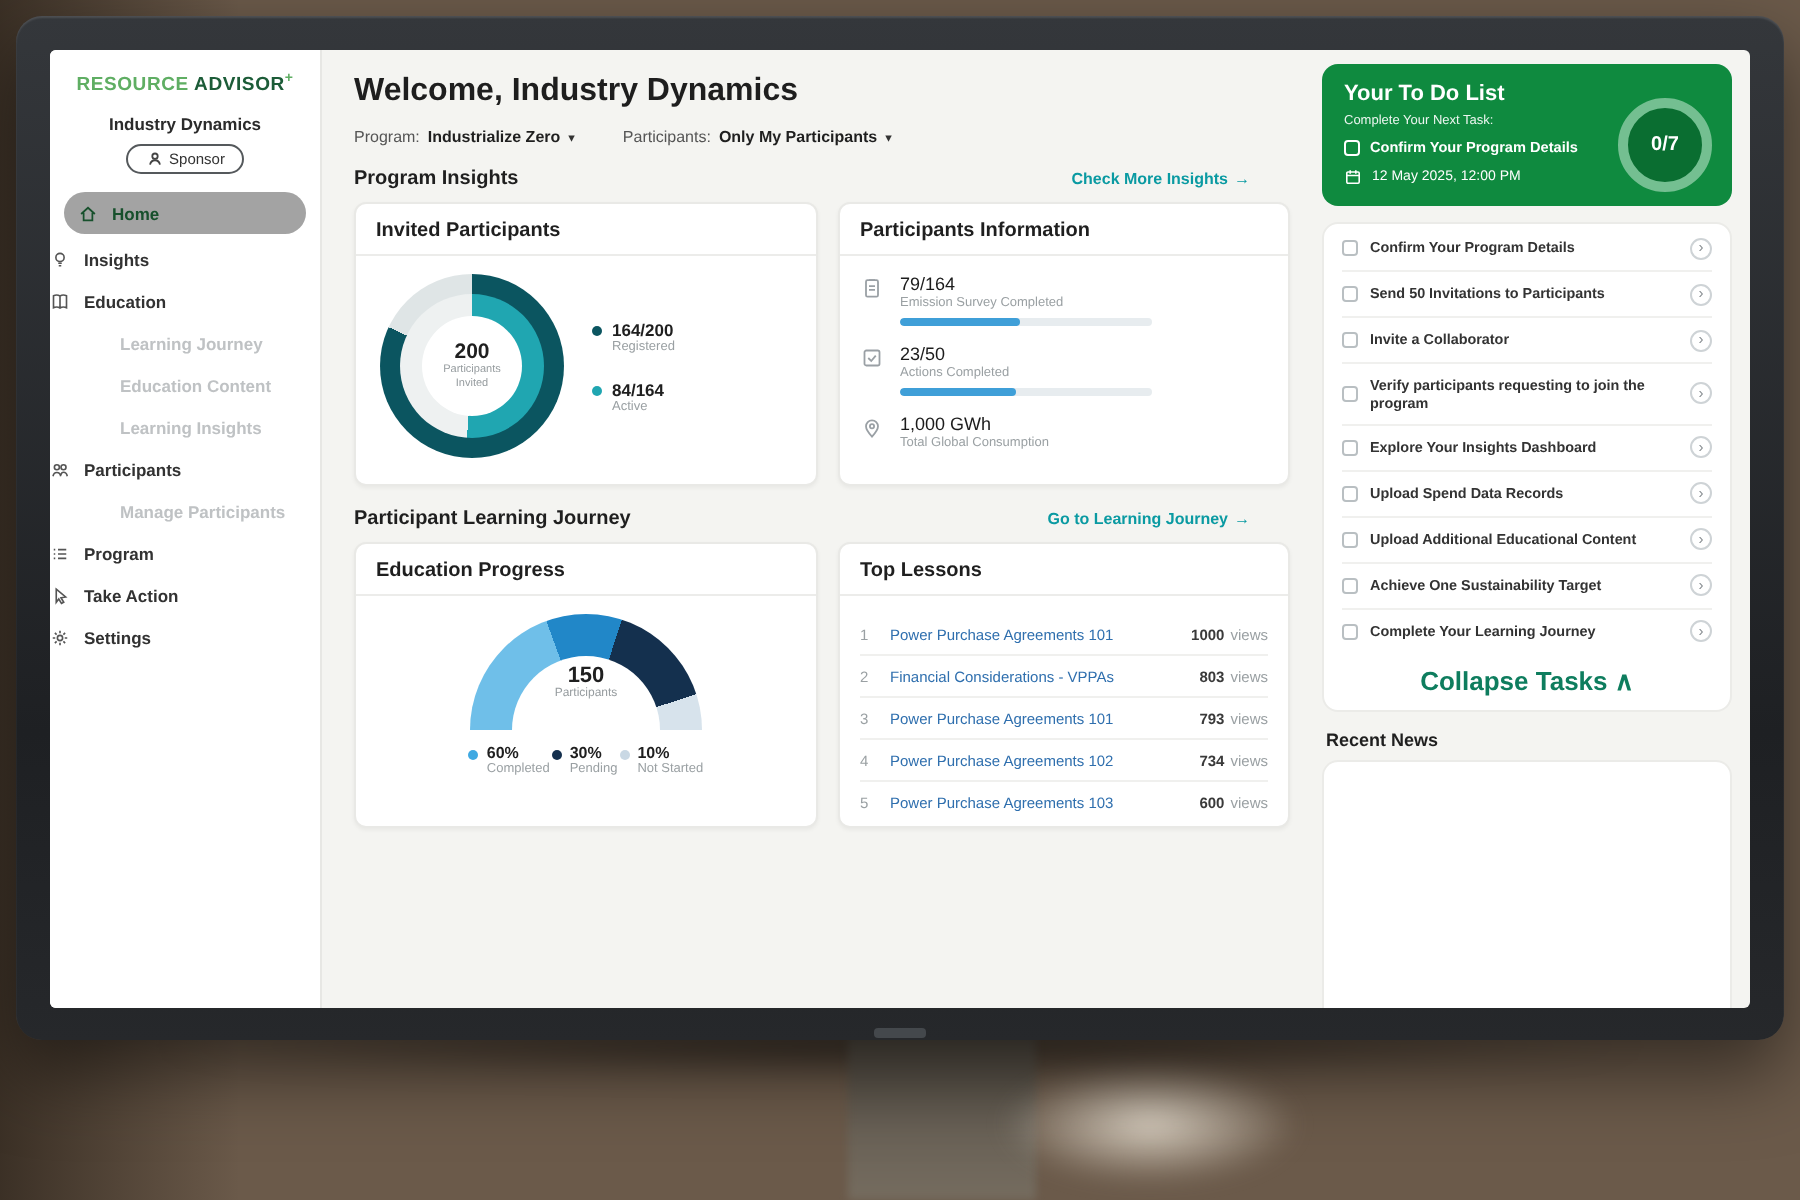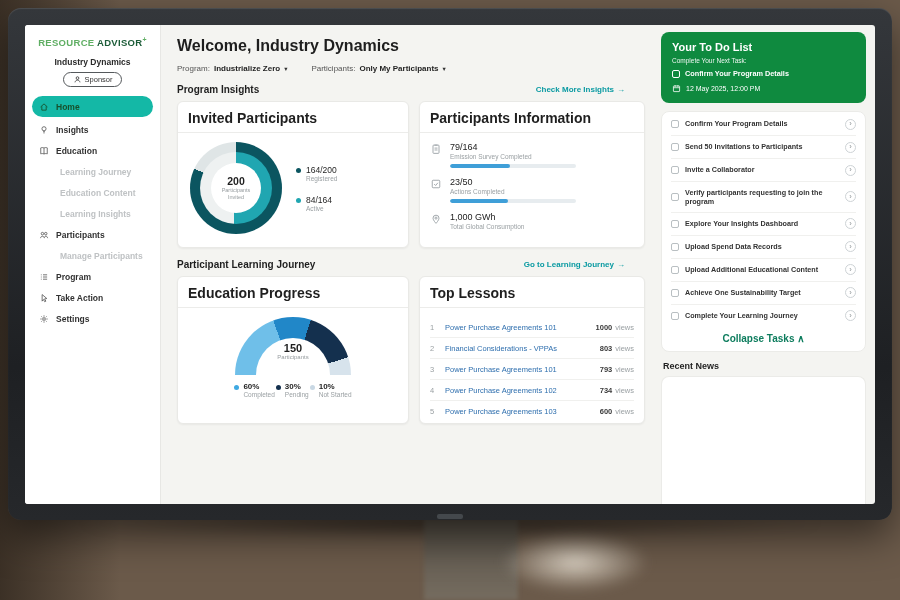--- a/index.html
+++ b/index.html
@@ -30,57 +30,57 @@
   .screen{position:absolute;left:17px;top:17px;right:17px;bottom:16px;background:#f4f4f1;border-radius:3px;overflow:hidden;display:flex}
 
   
   .sidebar{width:136px;flex-shrink:0;background:#fff;border-right:1px solid #e7e7e4;padding-top:11px}
   .logo{text-align:center;font-size:9.5px;font-weight:bold;letter-spacing:.3px}
   .logo .p1{color:#5fae63}.logo .p2{color:#1c5c38}.logo sup{color:#5fae63;font-size:7px}
   .org{text-align:center;font-size:8.5px;font-weight:bold;color:#2b2b2b;margin-top:9px}
   .sponsor{margin:5px auto 0;display:flex;width:fit-content;align-items:center;gap:3px;
     border:1px solid #55595c;border-radius:10px;padding:2px 9px;font-size:7.5px;color:#333}
   .nav{margin-top:9px}
-  .nav-item{display:flex;align-items:center;gap:7px;height:21px;padding-left:14px;font-size:8.5px;font-weight:600;color:#323232;cursor:pointer}
+  .nav-item{display:flex;align-items:center;gap:7px;height:21px;padding-left:0;font-size:8.5px;font-weight:600;color:#323232;cursor:pointer}
   .nav-item.sub{padding-left:35px;color:#bfc2c4;font-weight:700}
-  .nav-item.active{background:#14b8a6;border-radius:12px;margin:0 7px 2px;padding-left:7px;color:#17502c}
+  .nav-item.active{background:#a3a3a3;border-radius:12px;margin:0 7px 2px;padding-left:7px;color:#17502c}
   .nav-item svg{flex-shrink:0}
 
   
   .main{flex:1;min-width:0;padding:10px 12px 0 16px}
   .welcome{font-size:16px;font-weight:bold;color:#1e1e1e;margin:2px 0 9px}
   .filters{display:flex;gap:24px;align-items:center;font-size:8px;color:#555}
   .filter{display:flex;align-items:center;cursor:pointer}
   .filter b{color:#1f1f1f;margin-left:4px;font-size:8px}
   .chev{font-size:6.5px;color:#333;margin-left:4px}
   .sec-row{display:flex;justify-content:space-between;align-items:center;margin:11px 20px 6px 0}
   .sec-title{font-size:10px;font-weight:bold;color:#1f1f1f}
   .sec-link{font-size:8px;font-weight:bold;color:#0a9aa2;display:flex;align-items:center;gap:3px;cursor:pointer}
   .cards{display:flex;gap:10px;align-items:stretch}
   .card{background:#fff;border:1px solid #e9e9e6;border-radius:6px;box-shadow:0 1px 2px rgba(0,0,0,.05);padding:0 10px 8px}
-  .card-head{font-size:14px;font-weight:bold;color:#1f1f1f;padding:8px 0 6px 10px;margin:0 -10px 9px;border-bottom:1px solid #ececea}
+  .card-head{font-size:10px;font-weight:bold;color:#1f1f1f;padding:8px 0 6px 10px;margin:0 -10px 9px;border-bottom:1px solid #ececea}
   .card-invited{width:232px;flex-shrink:0}
   .card-info{flex:1;min-width:0}
   .card-edu{width:232px;flex-shrink:0}
   .card-lessons{flex:1;min-width:0;padding-bottom:2px}
 
   
   .donut-wrap{display:flex;align-items:center}
   .donut{position:relative;width:92px;height:92px;border-radius:50%;margin-left:2px;
     background:conic-gradient(#0b5560 0 295deg,#dfe5e6 295deg 360deg)}
   .donut .ring2{position:absolute;inset:10px;border-radius:50%;
     background:conic-gradient(#20a6b1 0 184deg,#eef1f1 184deg 360deg)}
   .donut .hole{position:absolute;inset:21px;border-radius:50%;background:#fff}
   .donut .ctext{position:absolute;inset:0;display:flex;flex-direction:column;align-items:center;justify-content:center;text-align:center}
   .donut .cv{font-size:10.5px;font-weight:bold;color:#1f1f1f}
   .donut .cl{font-size:5.5px;color:#969c9f;width:42px;line-height:1.25}
   .dlegend{margin-left:14px;display:flex;flex-direction:column;gap:13px}
   .dleg-item{display:flex;gap:5px}
   .dot{width:5px;height:5px;border-radius:50%;margin-top:3px;flex-shrink:0}
-  .dleg-v{font-size:8.5px;font-weight:normal;color:#1f1f1f}
+  .dleg-v{font-size:8.5px;font-weight:bold;color:#1f1f1f}
   .dleg-l{font-size:6.5px;color:#9aa0a3}
 
   
   .stat{display:flex;gap:8px;margin-bottom:9px}
   .stat svg{flex-shrink:0;margin-top:1px}
   .stat-v{font-size:9px;font-weight:normal;color:#1c1c1c}
   .stat-l{font-size:6.5px;color:#9aa0a3;margin-top:1px}
   .bar{width:126px;height:4px;border-radius:2px;background:#e7ecef;margin-top:4px;overflow:hidden}
   .bar-fill{height:100%;border-radius:2px;background:#3f9fd8}
 
@@ -116,21 +116,21 @@
   .ring{position:absolute;right:10px;top:17px;width:47px;height:47px;border-radius:50%;
     border:5px solid #74bf91;background:#0a6e31;display:flex;align-items:center;justify-content:center;
     font-size:10px;font-weight:bold}
   .tasks{background:#fff;border:1px solid #ebebe8;border-radius:8px;margin-top:8px;padding:1px 9px 0}
   .task{display:flex;align-items:center;gap:6px;padding:5.5px 0;border-bottom:1px solid #f0f0ee}
   .task:nth-last-child(2){border-bottom:none}
   .task .cb{width:8px;height:8px;border:1px solid #b9bfc2;border-radius:2px;flex-shrink:0;cursor:pointer}
   .task .tlabel{flex:1;font-size:7.2px;font-weight:600;color:#333;line-height:1.3}
   .task .go{width:11px;height:11px;border:1px solid #ced3d6;border-radius:50%;color:#8a8f93;font-size:7.5px;
     display:flex;align-items:center;justify-content:center;flex-shrink:0;cursor:pointer;padding-bottom:1px}
-  .collapse{text-align:center;font-size:10px;font-weight:bold;color:#0e7d5e;padding:6px 0 7px;cursor:pointer}
+  .collapse{text-align:center;font-size:13px;font-weight:bold;color:#0e7d5e;padding:6px 0 7px;cursor:pointer}
   .recent{font-size:9px;font-weight:bold;color:#1f1f1f;margin:9px 2px 5px}
   .news-stub{background:#fff;border:1px solid #ebebe8;border-bottom:none;border-radius:8px 8px 0 0;flex:1;min-height:8px}
 </style>
 </head>
 <body>
 
 <div class="bg"></div>
 <div class="bg-dark-left"></div>
 <div class="monitor-shadow"></div>
 <div class="stand"></div>
@@ -396,20 +396,23 @@
           <span class="wcb"></span>
           <span>Confirm Your Program Details</span>
         </div>
         <div class="todo-date">
           <svg width="9" height="9" viewBox="0 0 16 16" fill="none" stroke="#fff" stroke-width="1.4">
               <rect x="2.5" y="3.5" width="11" height="10" rx="1"></rect>
               <path d="M2.5 6.6h11M5.5 2v3M10.5 2v3"></path>
             </svg>
           <span>12 May 2025, 12:00 PM</span>
         </div>
+        <div class="ring">
+          <span>0/7</span>
+        </div>
       </div>
 
       <div class="tasks">
         <div class="task">
           <span class="cb"></span>
           <span class="tlabel">Confirm Your Program Details</span>
           <span class="go">›</span>
         </div>
         <div class="task">
           <span class="cb"></span>

